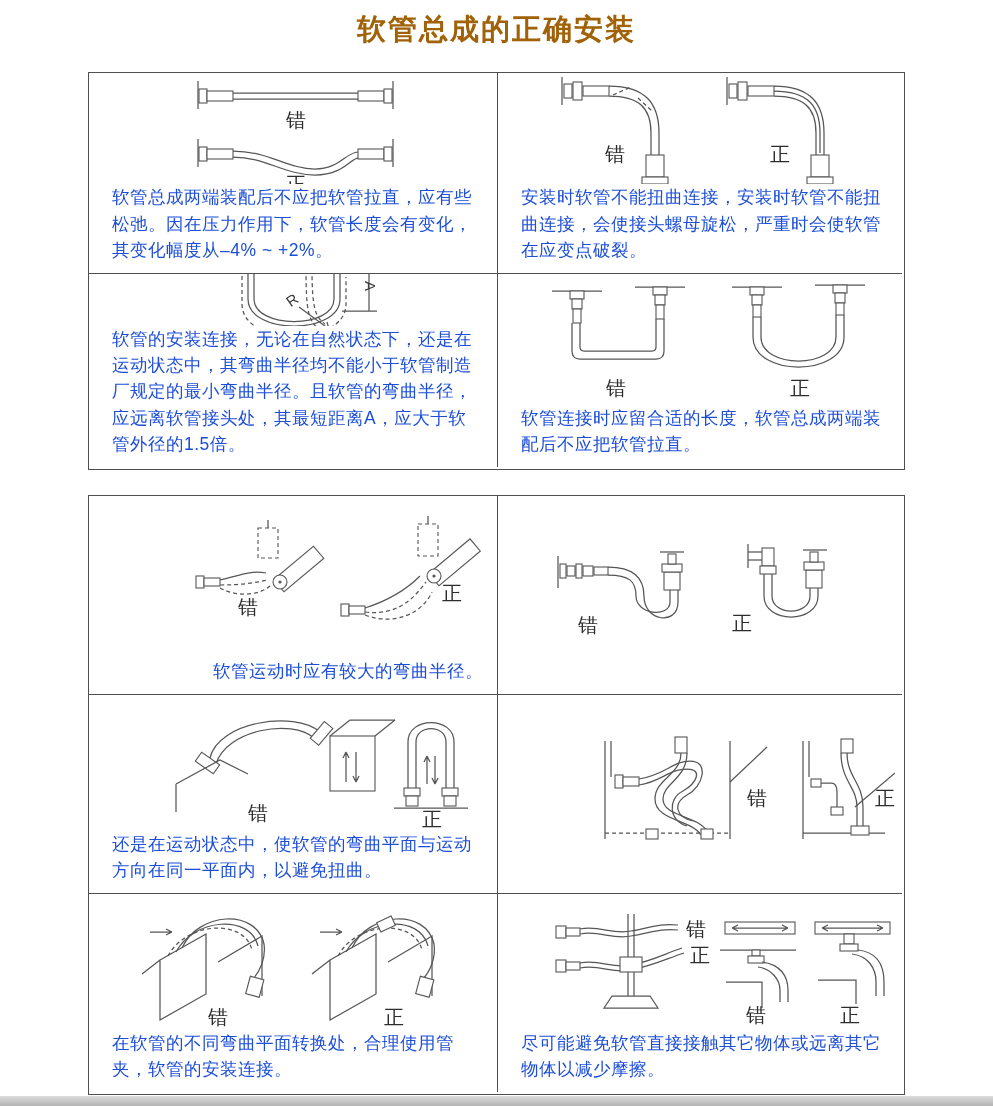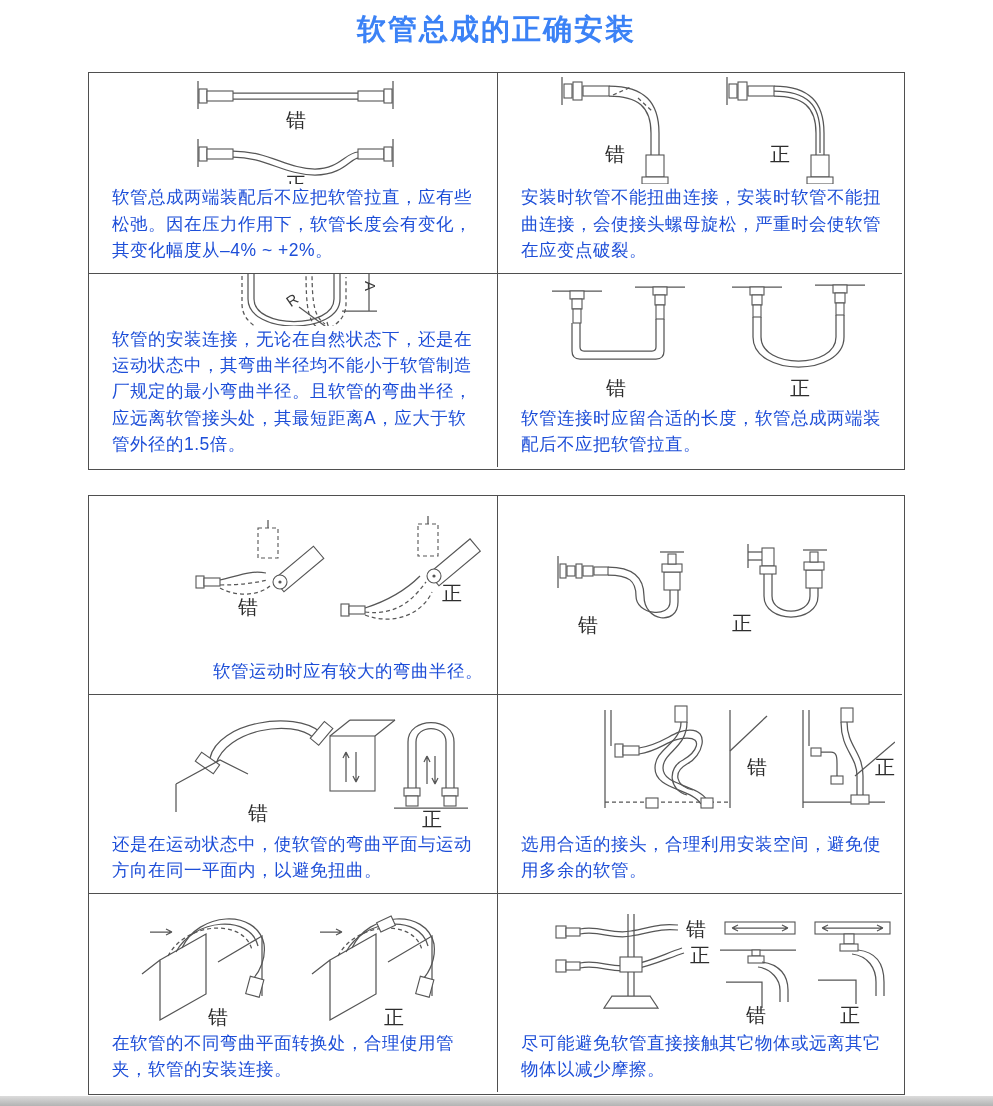--- a/index.html
+++ b/index.html
@@ -1,19 +1,19 @@
 <!DOCTYPE html>
 <html><head>
 <meta charset="utf-8">
 <style>
   html,body{margin:0;padding:0;background:#fff;}
   .page{width:993px;height:1106px;position:relative;background:#fff;
         font-family:"Liberation Sans","DejaVu Sans",sans-serif;overflow:hidden;}
   .title{position:absolute;top:10px;left:0;width:100%;text-align:center;
-         font-size:29px;font-weight:800;color:#3b82f6;letter-spacing:2px;margin:0;}
+         font-size:29px;font-weight:800;color:#a16207;letter-spacing:2px;margin:0;}
   .grid{position:absolute;left:88px;width:817px;display:grid;
         border:1.6px solid #4f4f4f;box-sizing:border-box;background:#fff;}
   .grid1{top:72px;height:398px;grid-template-rows:201px 193px;grid-template-columns:409px 404px;}
   .grid2{top:495px;height:600px;grid-template-rows:199px 199px 198px;grid-template-columns:409px 404px;}
   .cell{display:flex;flex-direction:column;box-sizing:border-box;
         border-right:1.3px solid #4f4f4f;border-bottom:1.3px solid #4f4f4f;overflow:hidden;}
   .cell.last-col{border-right:none;}
   .cell.last-row{border-bottom:none;}
   .diagram{flex:1;display:flex;align-items:center;justify-content:center;overflow:hidden;}
   .caption{margin:0;padding:0 14px 10px 23px;font-size:17.5px;line-height:1.5;
@@ -281,21 +281,20 @@
           <path class="s" d="M342,26 C342,50 358,56 358,80 L358,104"></path>
           <path class="s" d="M336,26 C336,54 352,60 352,80 L352,104"></path>
           <rect class="f" x="306" y="52" width="10" height="8"></rect>
           <path class="s" d="M316,56 L326,56 C332,56 332,62 332,68 L332,80"></path>
           <rect class="f" x="326" y="80" width="12" height="8"></rect>
           <line class="s" x1="298" y1="106" x2="380" y2="106"></line>
           <rect class="f" x="346" y="99" width="18" height="9"></rect>
           <text class="lab" x="380" y="78" text-anchor="middle">正</text>
         </svg>
       </div>
-      <p class="caption">选用合适的接头，合理利用安装空间，避免使用多余的软管。</p>
     </div>
 
     <div class="cell last-row">
       <div class="diagram">
         <svg width="390" height="132" viewBox="0 0 390 132">
           <path class="s" d="M62,64 L108,38 L108,98 L62,124 Z M44,78 L62,64"></path>
           <path class="s" d="M120,66 L164,40 L164,100"></path>
           <path class="s" d="M52,36 L74,36 M74,36 l-6,-3 M74,36 l-6,3"></path>
           <path class="s" d="M84,52 C100,16 158,12 166,48 C168,62 162,76 154,84"></path>
           <path class="s" d="M78,56 C96,22 152,18 160,50"></path>

